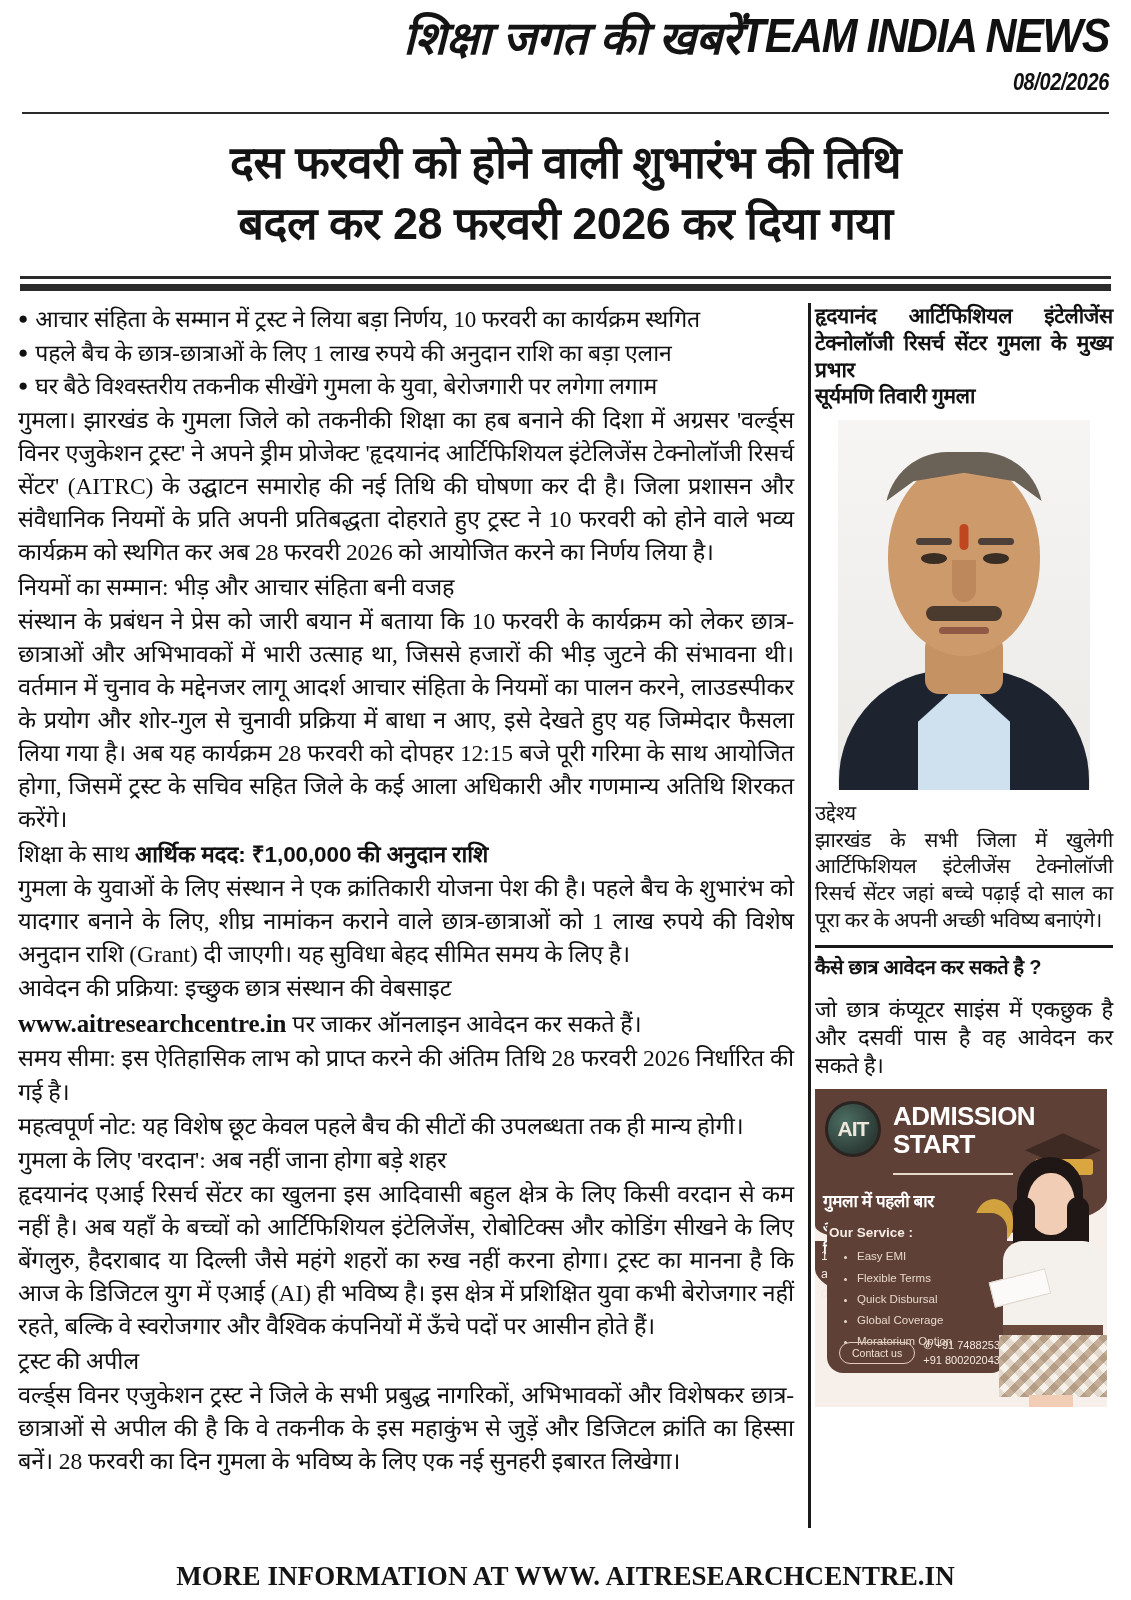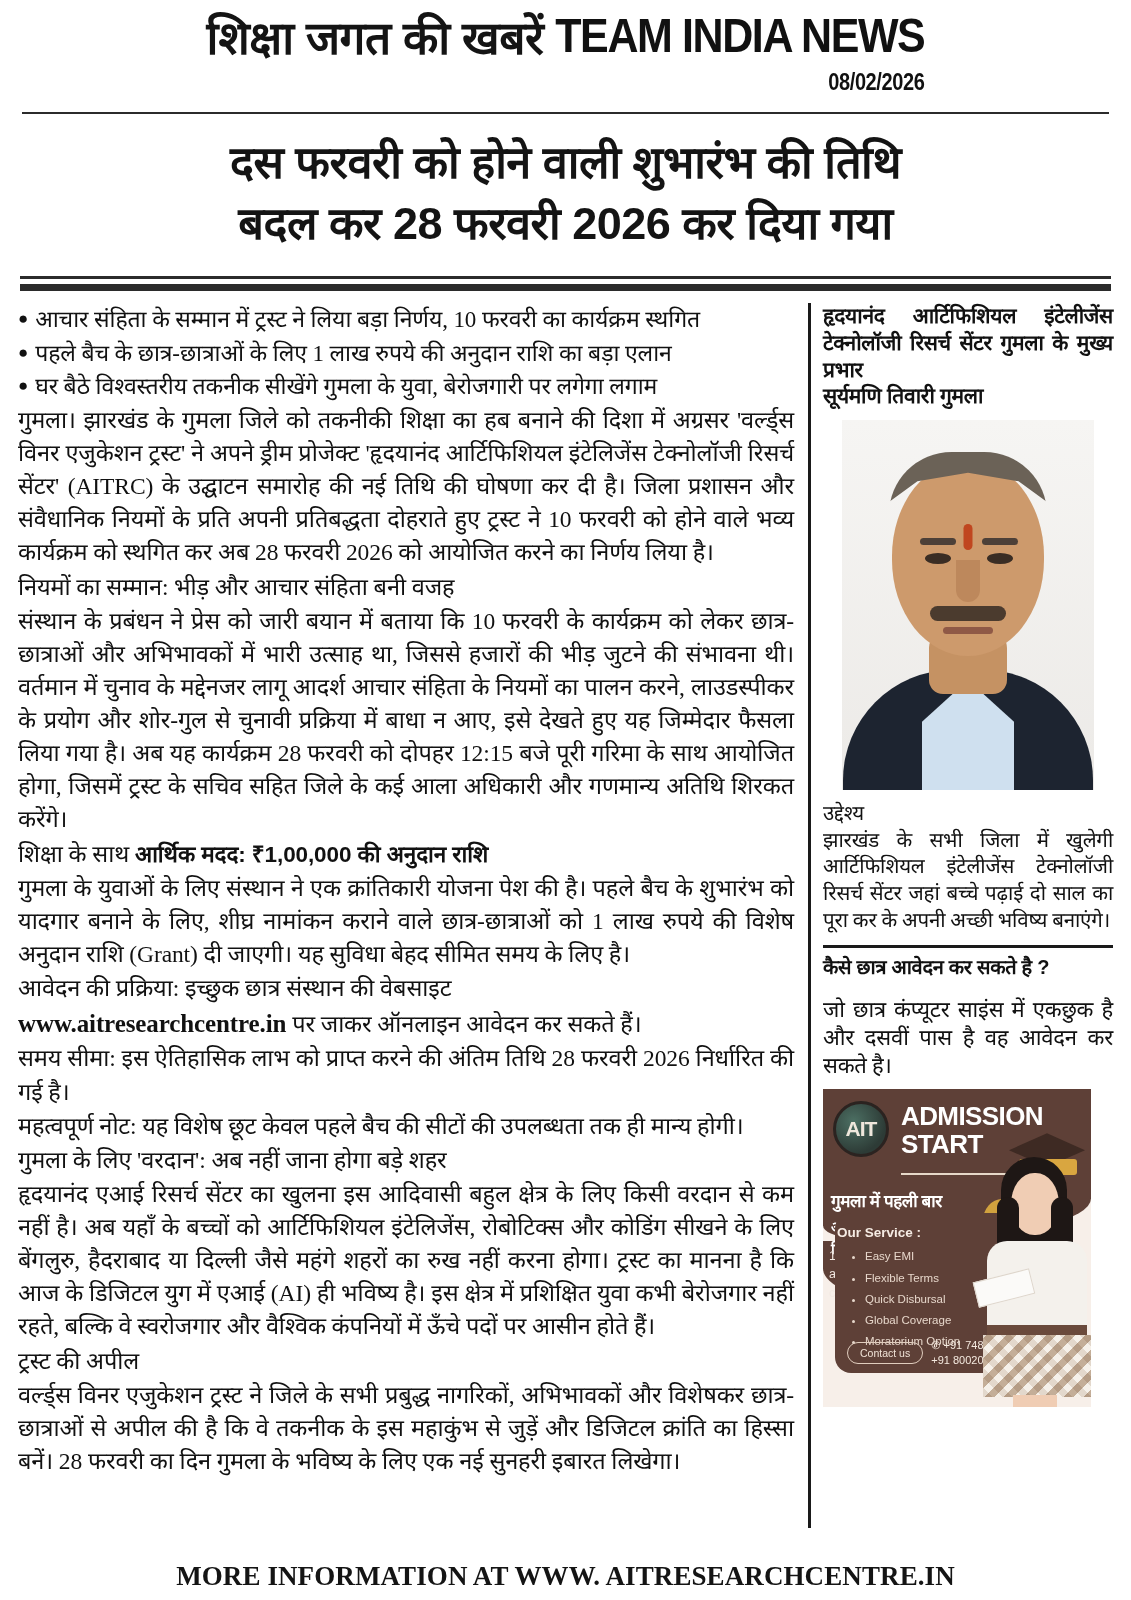--- a/index.html
+++ b/index.html
@@ -18,37 +18,37 @@
     width: 1131px;
     height: 1600px;
     padding: 8px 18px 0 18px;
     position: relative;
   }
 
   
   .masthead {
     display: flex;
     align-items: flex-start;
-    justify-content: center;
+    justify-content: flex-end;
     height: 100px;
     padding-top: 4px;
+    font-style: italic;
   }
   .masthead-left {
     font-family: "Liberation Sans", sans-serif;
     font-size: 46px;
     font-weight: 700;
     letter-spacing: -0.5px;
     line-height: 1.15;
     padding-left: 4px;
     color: #141414;
   }
   .masthead-right {
     text-align: right;
     padding-right: 4px;
-    margin-left: 12px;
   }
   .masthead-title {
     font-family: "Liberation Sans", sans-serif;
     font-size: 43px;
     font-weight: 700;
     letter-spacing: -1.4px;
     color: #111111;
     line-height: 1.0;
     transform: scaleY(1.12);
     transform-origin: top right;
@@ -89,21 +89,21 @@
   }
 
   .col-main {
     width: 790px;
     padding-right: 14px;
   }
 
   .col-side {
     width: 305px;
     border-left: 3px solid #1a1a1a;
-    padding-left: 12px;
+    padding-left: 4px;
   }
 
   
   .lede {
     font-family: "Liberation Sans", sans-serif;
     font-weight: 700;
     font-size: 21.5px;
     line-height: 1.42;
     letter-spacing: -0.2px;
     margin-bottom: 2px;
@@ -251,21 +251,21 @@
     font-size: 22px;
     line-height: 1.26;
     text-align: justify;
     letter-spacing: -0.2px;
     margin-top: 16px;
   }
 
   
   .advert {
     margin-top: 10px;
-    width: 268px;
+    width: 292px;
     height: 318px;
     position: relative;
     overflow: hidden;
     background: #f7efe9;
     font-family: "Liberation Sans", sans-serif;
   }
   .ad-top {
     position: absolute; top: 0; left: 0; right: 0; height: 148px;
     background: #5e4037;
     border-radius: 0 0 60% 10% / 0 0 26% 8%;

